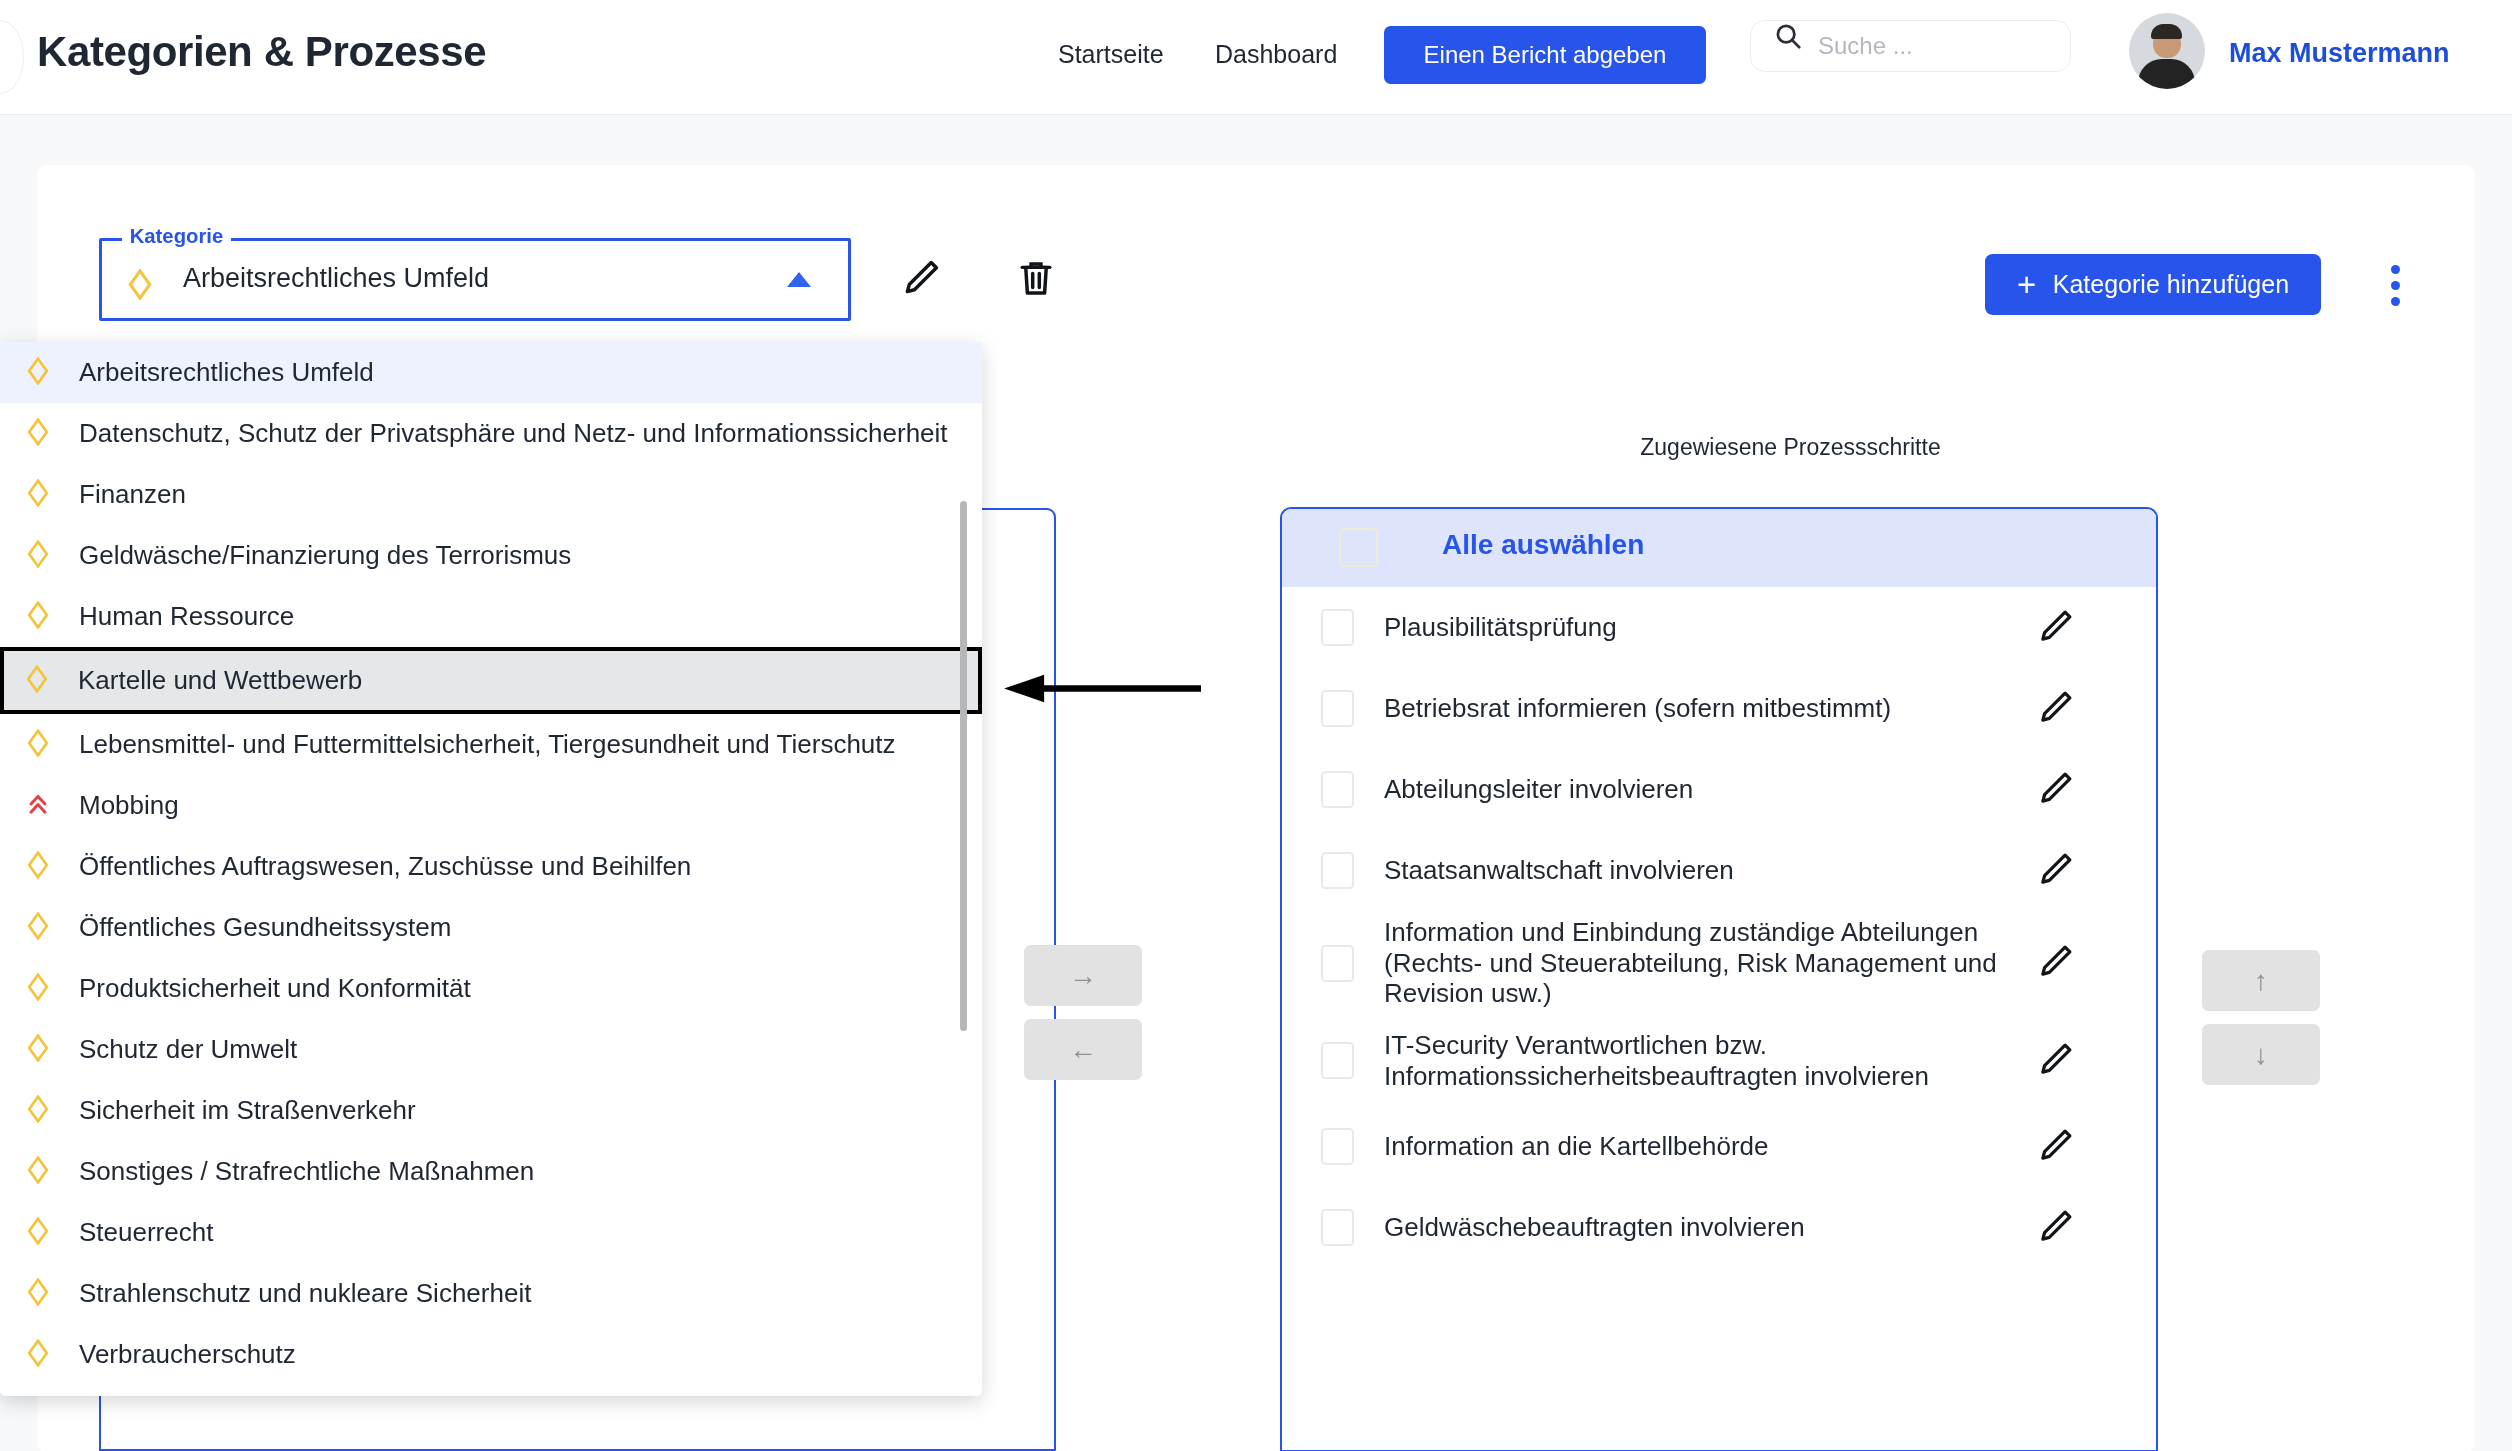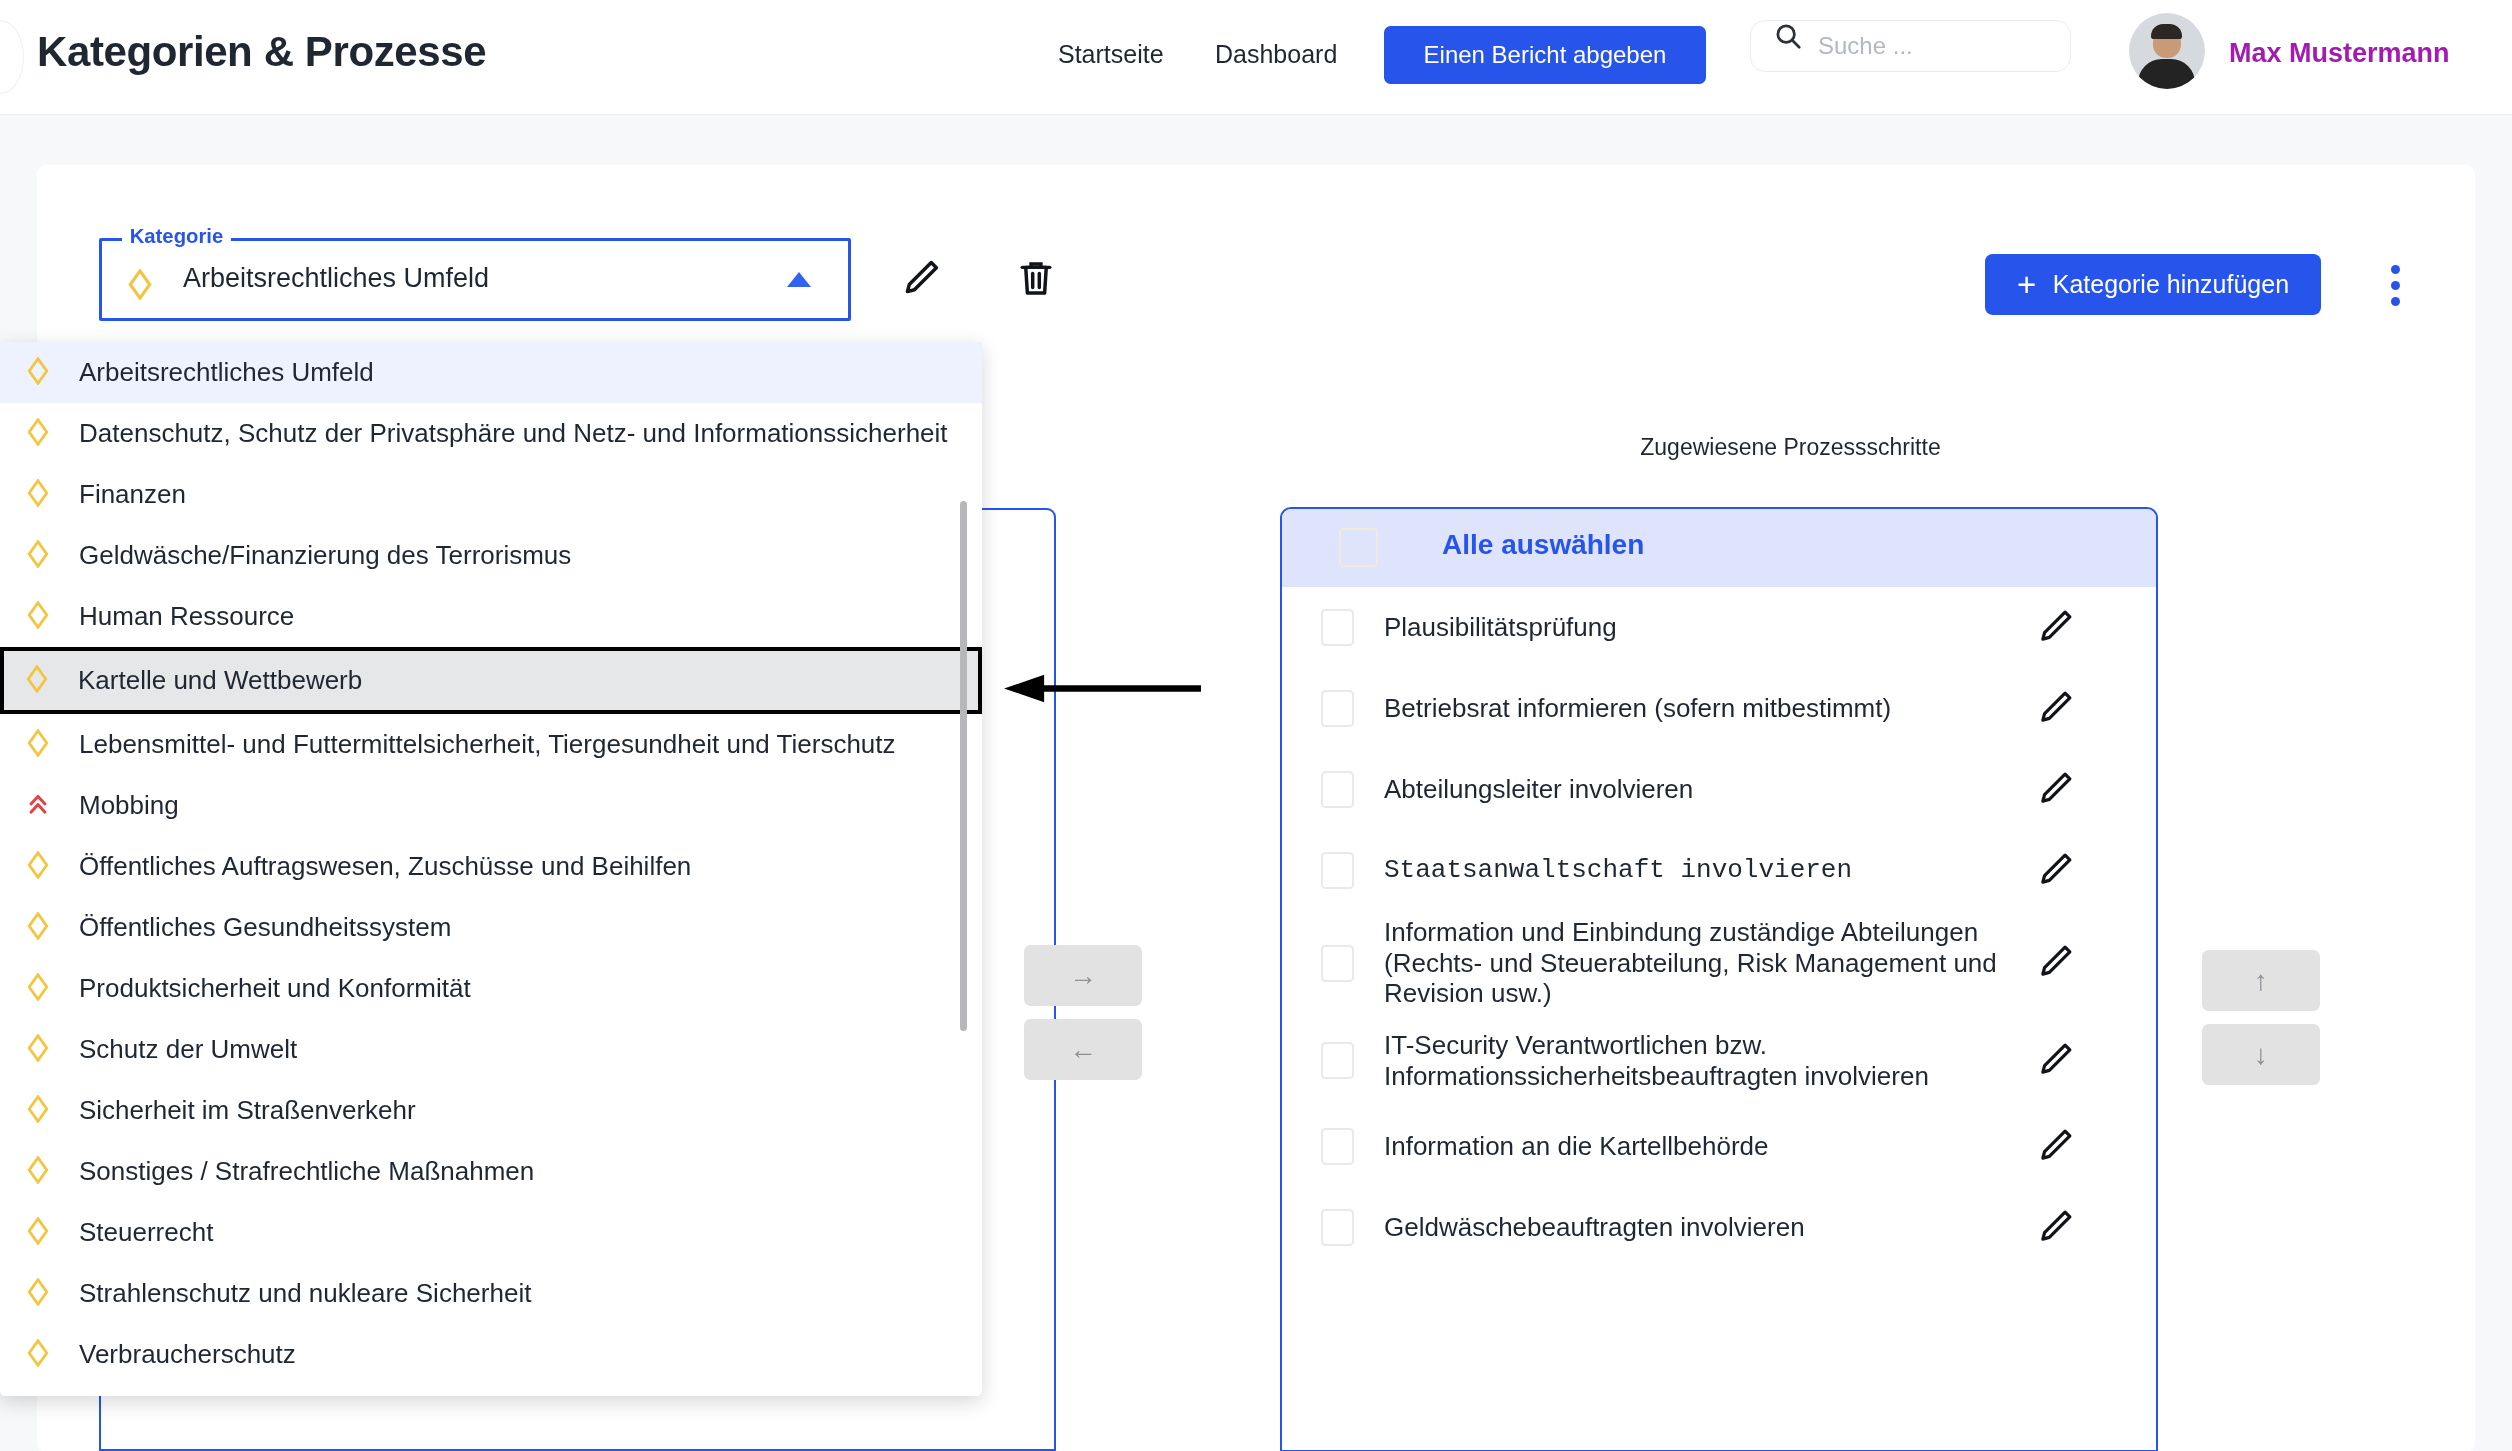--- a/index.html
+++ b/index.html
@@ -68,21 +68,21 @@
   .avatar .hair {
     position: absolute; left: 22px; top: 11px; width: 31px; height: 15px;
     border-radius: 15.7px 15.7px 3.7px 3.7px; background: #2d2724;
   }
   .avatar .body {
     position: absolute; left: 9.2px; top: 46px; width: 57px; height: 39px;
     border-radius: 24px 24px 0 0; background: #232323;
   }
   .user-name {
     position: absolute; left: 2229px; top: 38px;
-    font-size: 27px; font-weight: 700; color: #a21caf; white-space: nowrap;
+    font-size: 27px; font-weight: 700; color: #1d4ed8; white-space: nowrap;
   }
 
   
   .page-bg {
     position: absolute; left: 0; top: 115px; width: 2512px; height: 1337px;
     background: #f7f8fa;
   }
   .content-card {
     position: absolute; left: 37px; top: 165px;
     width: 2438px; height: 1287px;
@@ -359,21 +359,21 @@
         </div>
         <div class="step-row" style="height: 81px;">
           <span class="step-box"></span>
           <span class="step-label">Abteilungsleiter involvieren</span>
           <button class="step-edit">
             <span><svg width="41" height="41" viewBox="0 0 24 24" fill="none" stroke="#111418" stroke-width="1.9" stroke-linejoin="round">
                 <path d="M17.6 3.6 L20.4 6.4 L8.4 18.4 L4.6 19.4 L5.6 15.6 Z"></path>
               </svg></span>
           </button>
         </div>
-        <div class="step-row" style="height: 81px; font-family: Liberation Mono, monospace;">
+        <div class="step-row" style="height: 81px;">
           <span class="step-box"></span>
           <span class="step-label">Staatsanwaltschaft involvieren</span>
           <button class="step-edit">
             <span><svg width="41" height="41" viewBox="0 0 24 24" fill="none" stroke="#111418" stroke-width="1.9" stroke-linejoin="round">
                 <path d="M17.6 3.6 L20.4 6.4 L8.4 18.4 L4.6 19.4 L5.6 15.6 Z"></path>
               </svg></span>
           </button>
         </div>
         <div class="step-row" style="height: 104px;">
           <span class="step-box"></span>

